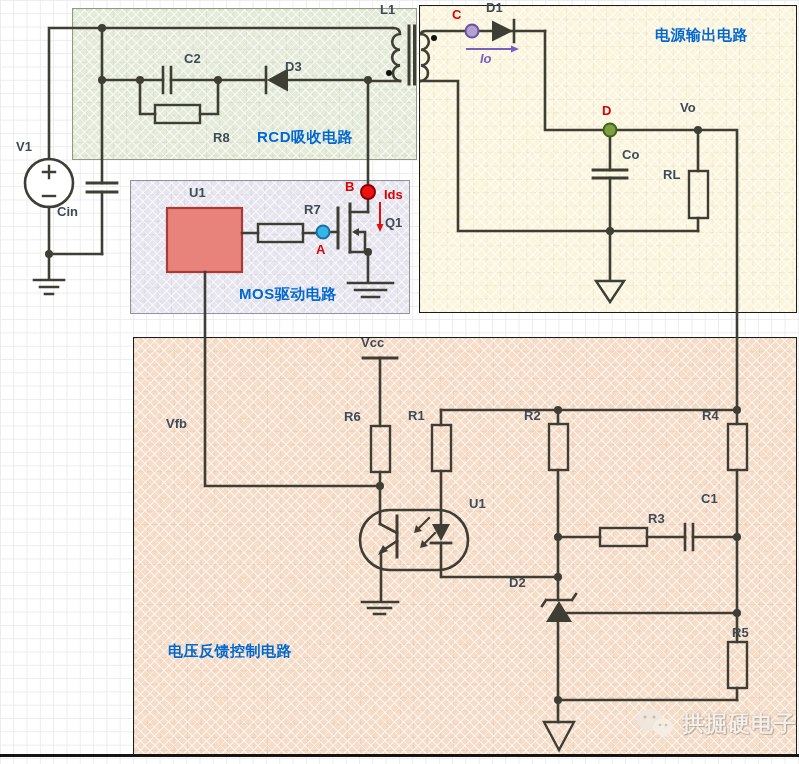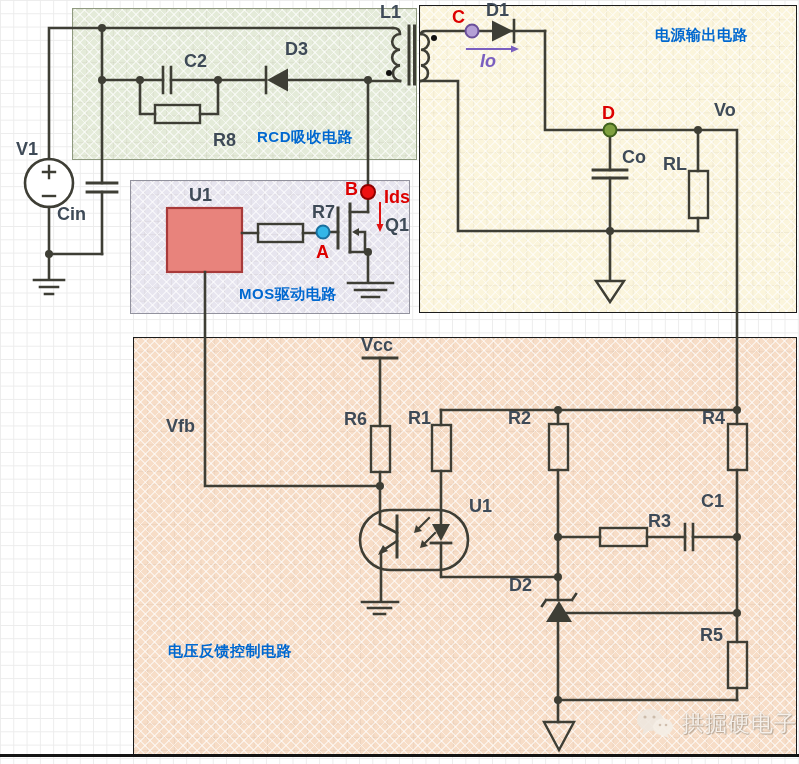--- a/index.html
+++ b/index.html
@@ -19,27 +19,27 @@
       repeating-linear-gradient(-45deg, rgba(255,255,255,.55) 0 1.3px, transparent 1.3px 6.65px),
       linear-gradient(rgba(120,100,80,.08) 1px, transparent 1px),
       linear-gradient(90deg, rgba(120,100,80,.08) 1px, transparent 1px);
     background-size:auto, auto, 13.3px 13.3px, 13.3px 13.3px;
   }
   #region-rcd{left:72px;top:8px;width:343px;height:150px;background-color:#e4ebd9;border:1px solid #8f9a80;}
   #region-mos{left:130px;top:180px;width:278px;height:132px;background-color:#e7e5ef;border:1px solid #92929e;}
   #region-output{left:419px;top:5px;width:376px;height:306px;background-color:#fbf5dc;border:1.5px solid #1c1c1c;}
   #region-feedback{left:133px;top:337px;width:662px;height:416px;background-color:#f7ddc7;border:1.5px solid #1c1c1c;}
   svg#wires{position:absolute;left:0;top:0;}
-  .lbl{position:absolute;font-weight:bold;font-size:18px;color:#3e4a57;white-space:nowrap;line-height:1;}
+  .lbl{position:absolute;font-weight:bold;font-size:13px;color:#3e4a57;white-space:nowrap;line-height:1;}
   .region-lbl{font-size:15px;color:#0068d0;letter-spacing:.5px;}
   .red-lbl{color:#dd0000;}
   .purple-lbl{color:#7a5fc0;font-style:italic;}
   #watermark{position:absolute;left:634px;top:706px;display:flex;align-items:center;gap:6px;opacity:.9;}
   #watermark span{
-    font-size:22px;font-weight:normal;color:rgba(250,247,242,.95);
+    font-size:22px;font-weight:bold;color:rgba(250,247,242,.95);
     text-shadow:0 0 2px #a39383, 1px 1px 1px #b5a593;letter-spacing:1px;
   }
   #bottom-rule{position:absolute;left:0;top:754px;width:799px;height:3px;background:#141414;}
 </style>
 </head>
 <body>
 
 <div id="canvas">
 
   <div class="region" id="region-rcd"></div>
@@ -188,52 +188,52 @@
         <circle cx="472" cy="31" r="6.5" fill="#b5a0d6" stroke="#6a4f9a"></circle>
         <circle cx="610" cy="130" r="6.5" fill="#7fa03f" stroke="#40611c"></circle>
       </g>
     </g>
   </svg>
 
   <div class="lbl" style="left:16px;top:140px">V1</div>
   <div class="lbl" style="left:57px;top:205px">Cin</div>
   <div class="lbl" style="left:380px;top:3px">L1</div>
   <div class="lbl" style="left:184px;top:52px">C2</div>
-  <div class="lbl" style="left:285px;top:40px">D3</div>
+  <div class="lbl" style="left:285px;top:60px">D3</div>
   <div class="lbl" style="left:213px;top:131px">R8</div>
   <div class="lbl region-lbl" style="left:257px;top:129px">RCD吸收电路</div>
 
   <div class="lbl" style="left:189px;top:186px">U1</div>
-  <div class="lbl" style="left:312px;top:203px">R7</div>
+  <div class="lbl" style="left:304px;top:203px">R7</div>
   <div class="lbl" style="left:385px;top:216px">Q1</div>
   <div class="lbl region-lbl" style="left:239px;top:286px">MOS驱动电路</div>
   <div class="lbl red-lbl" style="left:345px;top:180px">B</div>
   <div class="lbl red-lbl" style="left:316px;top:243px">A</div>
   <div class="lbl red-lbl" style="left:384px;top:188px">Ids</div>
 
   <div class="lbl red-lbl" style="left:452px;top:8px">C</div>
   <div class="lbl" style="left:486px;top:1px">D1</div>
   <div class="lbl purple-lbl" style="left:480px;top:52px">Io</div>
   <div class="lbl region-lbl" style="left:655px;top:27px">电源输出电路</div>
   <div class="lbl red-lbl" style="left:602px;top:104px">D</div>
-  <div class="lbl" style="left:714px;top:101px">Vo</div>
+  <div class="lbl" style="left:680px;top:101px">Vo</div>
   <div class="lbl" style="left:622px;top:148px">Co</div>
-  <div class="lbl" style="left:663px;top:155px">RL</div>
+  <div class="lbl" style="left:663px;top:168px">RL</div>
 
   <div class="lbl" style="left:166px;top:417px">Vfb</div>
   <div class="lbl" style="left:361px;top:336px">Vcc</div>
   <div class="lbl" style="left:344px;top:410px">R6</div>
   <div class="lbl" style="left:408px;top:409px">R1</div>
-  <div class="lbl" style="left:508px;top:409px">R2</div>
+  <div class="lbl" style="left:524px;top:409px">R2</div>
   <div class="lbl" style="left:702px;top:409px">R4</div>
   <div class="lbl" style="left:701px;top:492px">C1</div>
   <div class="lbl" style="left:648px;top:512px">R3</div>
   <div class="lbl" style="left:469px;top:497px">U1</div>
   <div class="lbl" style="left:509px;top:576px">D2</div>
-  <div class="lbl" style="left:700px;top:626px">R5</div>
+  <div class="lbl" style="left:732px;top:626px">R5</div>
   <div class="lbl region-lbl" style="left:168px;top:643px">电压反馈控制电路</div>
 
   <div id="watermark">
     <svg width="42" height="36" viewBox="0 0 42 36">
       <ellipse cx="16" cy="14" rx="13" ry="11" fill="#efe8df"></ellipse>
       <polygon points="10,23 8,29 16,24" fill="#efe8df"></polygon>
       <circle cx="11" cy="11" r="1.6" fill="#c9b8a6"></circle>
       <circle cx="20" cy="11" r="1.6" fill="#c9b8a6"></circle>
       <ellipse cx="29" cy="21" rx="10" ry="8.5" fill="#f5efe7"></ellipse>
       <polygon points="33,28 36,33 28,29" fill="#f5efe7"></polygon>

